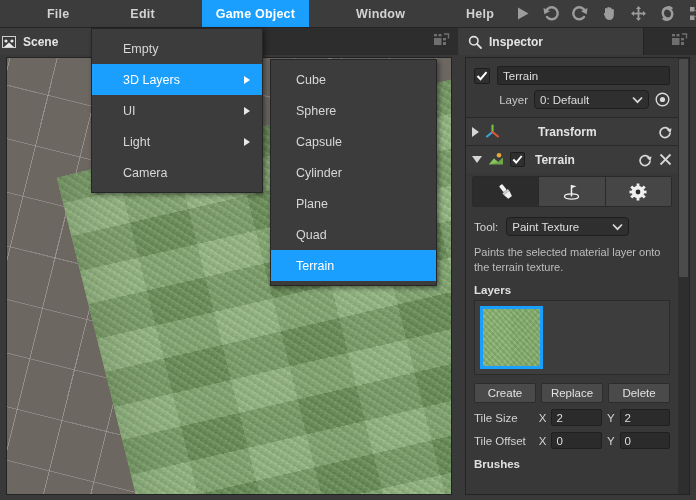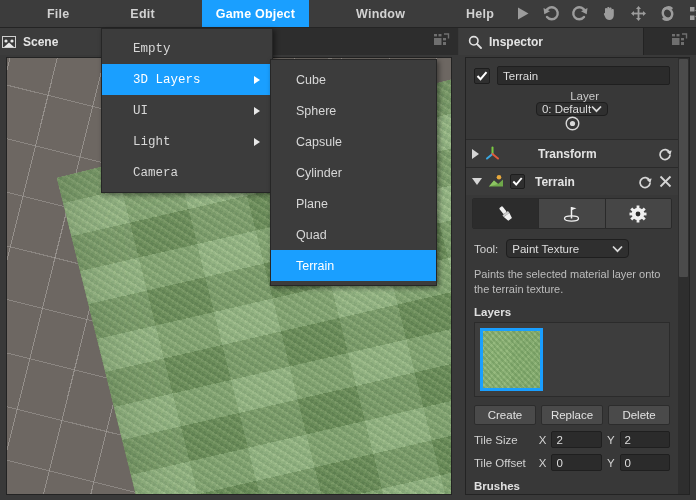--- a/index.html
+++ b/index.html
@@ -97,24 +97,24 @@
         transparent 1px 3px),
       linear-gradient(165deg, #8fb07c 0%, #7ea46c 45%, #6f9762 100%);
   }
   .terrain-edge {
     position: absolute; inset: 0;
     box-shadow: inset 0 0 60px rgba(60,85,50,.28);
   }
 
   
   .dropdown {
-    position: absolute; left: 101px; top: 28px; width: 172px;
+    position: absolute; left: 91px; top: 28px; width: 172px;
     background: #3c3c3c; border: 1px solid #262626;
     box-shadow: 2px 2px 5px rgba(0,0,0,.45);
-    padding: 4px 0; z-index: 40; font-family: Liberation Mono, monospace;
+    padding: 4px 0; z-index: 40;
   }
   .dd-item {
     height: 31px; display: flex; align-items: center;
     padding: 0 10px 0 31px; font-size: 12.5px; color: #d8d8d8;
     position: relative;
   }
   .dd-item.sel { background: #1a9fff; color: #ffffff; }
   .dd-arrow {
     position: absolute; right: 12px; top: 50%;
     transform: translateY(-50%);
@@ -178,23 +178,22 @@
     display: flex; align-items: center; justify-content: center;
     flex: 0 0 auto;
   }
   .namefield {
     flex: 1; height: 19px; background: #2b2b2b;
     border: 1px solid #1f1f1f; border-radius: 2px;
     display: flex; align-items: center; padding: 0 5px;
     font-size: 11.5px; color: #dedede;
   }
   .layer-row {
-    display: flex; align-items: center; 
+    display: flex; align-items: center; gap: 6px;
     padding: 0 8px 8px 8px;
-    flex-direction: column;
   }
   .layer-label {
     font-size: 11.5px; color: #c9c9c9; margin-left: 18px;
     width: 36px; text-align: right;
   }
   .dropfield {
     flex: 1; height: 19px; background: #2f2f2f;
     border: 1px solid #1e1e1e; border-radius: 4px;
     display: flex; align-items: center; justify-content: space-between;
     padding: 0 5px; font-size: 11.5px; color: #dedede;

